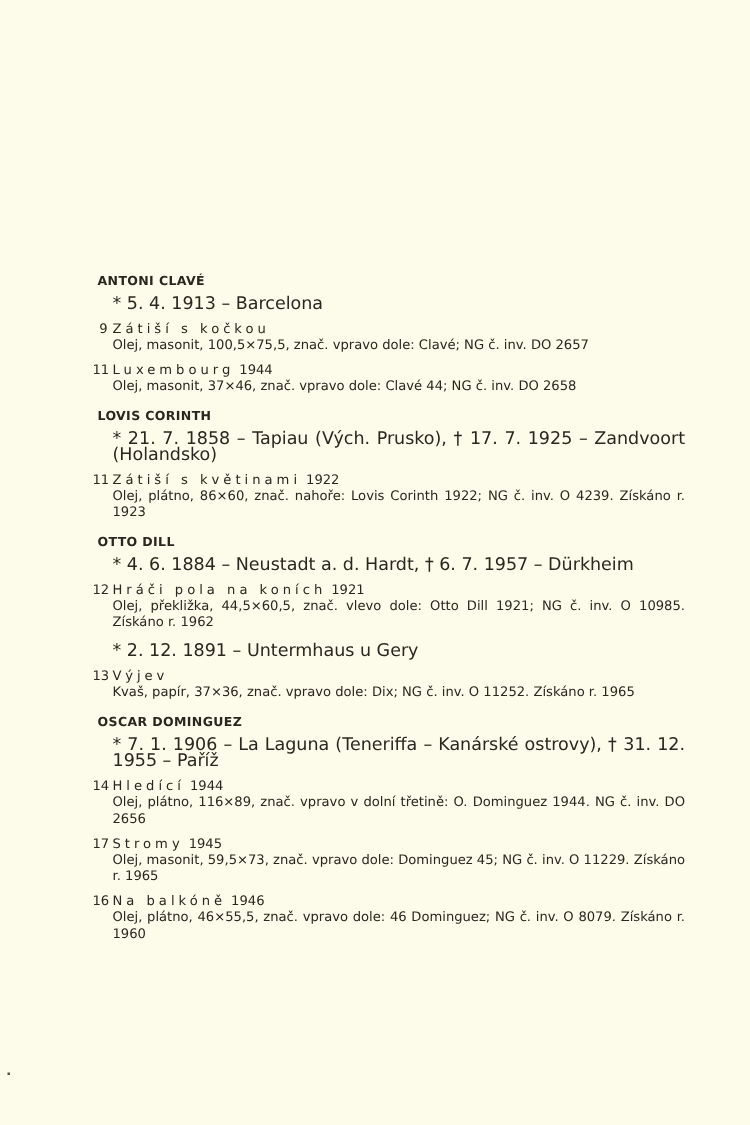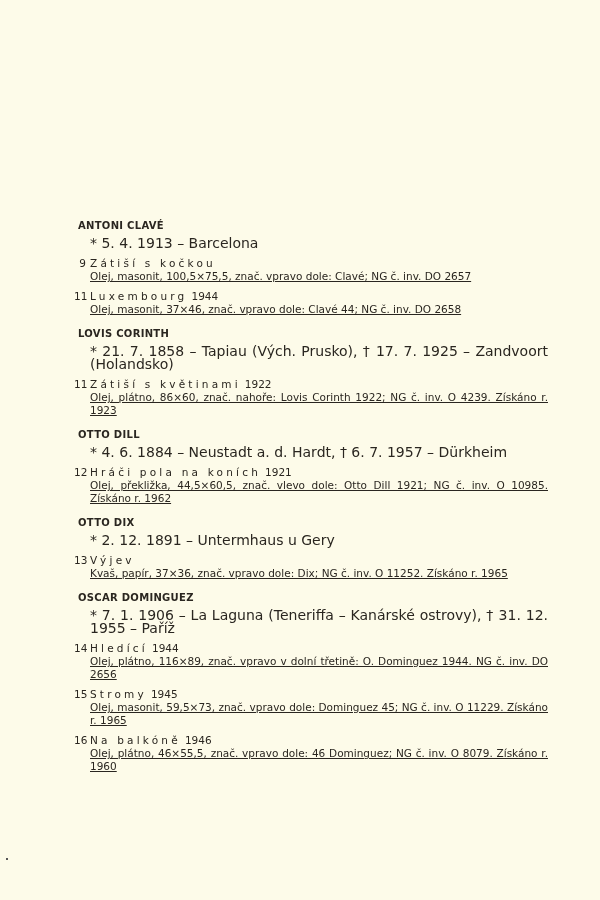--- a/index.html
+++ b/index.html
@@ -15,21 +15,21 @@
     .artist-name {
       font-weight: bold; font-size: 10px; letter-spacing: 0.3px;
       height: 16px; line-height: 16px; margin-bottom: 3px;
     }
     .bio { padding-left: 12px; font-size: 14px; line-height: 13px; margin-bottom: 6px; text-align: justify; }
     .work { margin-bottom: 6px; }
     .work-head { font-size: 10.5px; line-height: 14px; display: flex; }
     .work-num { width: 12px; text-align: right; padding-right: 4px; margin-left: -4px; }
     .work-title { letter-spacing: 3.2px; }
     .work-year { margin-left: 4px; }
-    .work-desc { padding-left: 12px; font-size: 10.5px; line-height: 13px; text-align: justify; text-decoration: underline; }
+    .work-desc { padding-left: 12px; font-size: 10.5px; line-height: 13px; text-align: justify; }
     .speck { position: absolute; left: 6px; top: 858px; width: 2px; height: 2px; background: #555; }
   </style>
 </head>
 <body>
 
 <div class="page">
 
   <div class="artist">
     <div class="artist-name">ANTONI CLAVÉ</div>
     <div class="bio">* 5. 4. 1913 – Barcelona</div>
@@ -71,21 +71,20 @@
       <div class="work-head">
         <span class="work-num">12</span>
         <span class="work-title">Hráči pola na koních</span>
         <span class="work-year">1921</span>
       </div>
       <div class="work-desc">Olej, překližka, 44,5×60,5, znač. vlevo dole: Otto Dill 1921; NG č. inv. O 10985. Získáno r. 1962</div>
     </div>
   </div>
 
   <div class="artist">
-    <div class="artist-name">OTTO DIX</div>
     <div class="bio">* 2. 12. 1891 – Untermhaus u Gery</div>
     <div class="work">
       <div class="work-head">
         <span class="work-num">13</span>
         <span class="work-title">Výjev</span>
         <span class="work-year"></span>
       </div>
       <div class="work-desc">Kvaš, papír, 37×36, znač. vpravo dole: Dix; NG č. inv. O 11252. Získáno r. 1965</div>
     </div>
   </div>
@@ -96,21 +95,21 @@
     <div class="work">
       <div class="work-head">
         <span class="work-num">14</span>
         <span class="work-title">Hledící</span>
         <span class="work-year">1944</span>
       </div>
       <div class="work-desc">Olej, plátno, 116×89, znač. vpravo v dolní třetině: O. Dominguez 1944. NG č. inv. DO 2656</div>
     </div>
     <div class="work">
       <div class="work-head">
-        <span class="work-num">15</span>
+        <span class="work-num">17</span>
         <span class="work-title">Stromy</span>
         <span class="work-year">1945</span>
       </div>
       <div class="work-desc">Olej, masonit, 59,5×73, znač. vpravo dole: Dominguez 45; NG č. inv. O 11229. Získáno r. 1965</div>
     </div>
     <div class="work">
       <div class="work-head">
         <span class="work-num">16</span>
         <span class="work-title">Na balkóně</span>
         <span class="work-year">1946</span>

